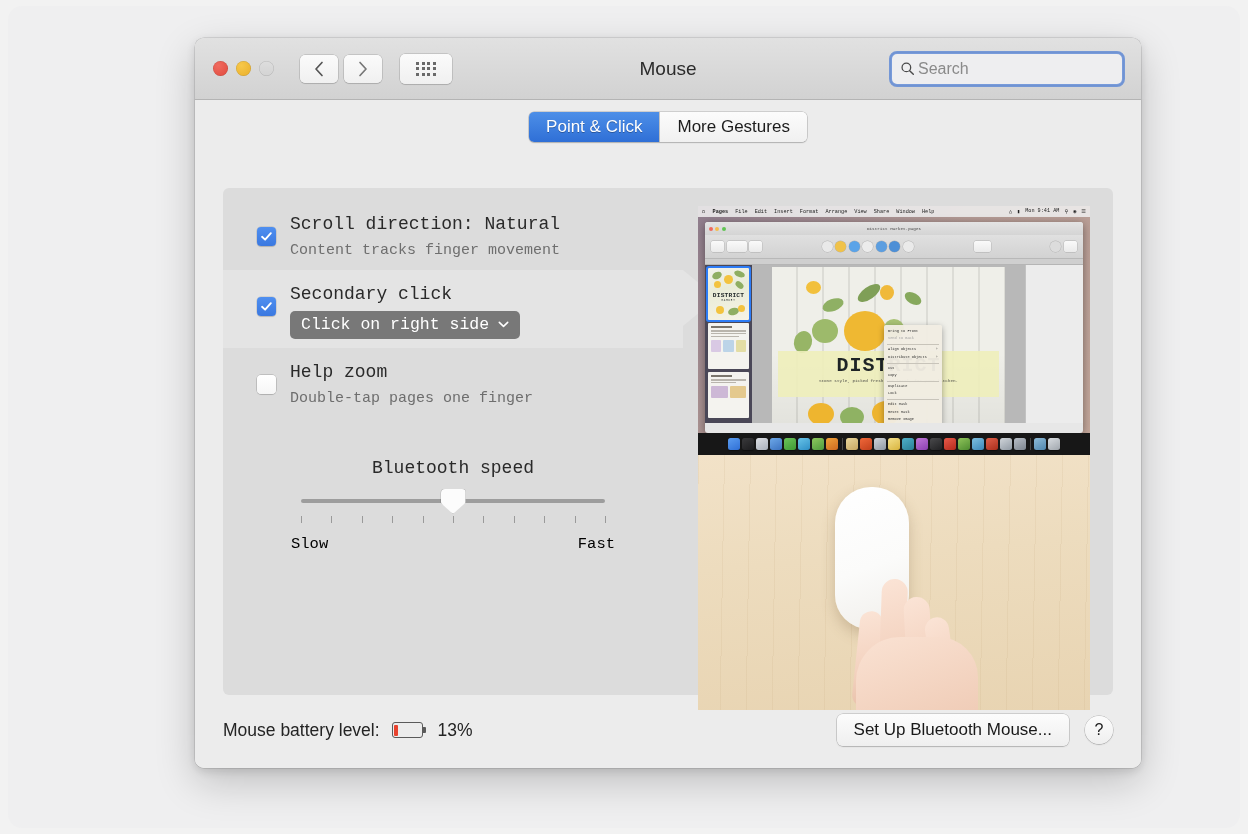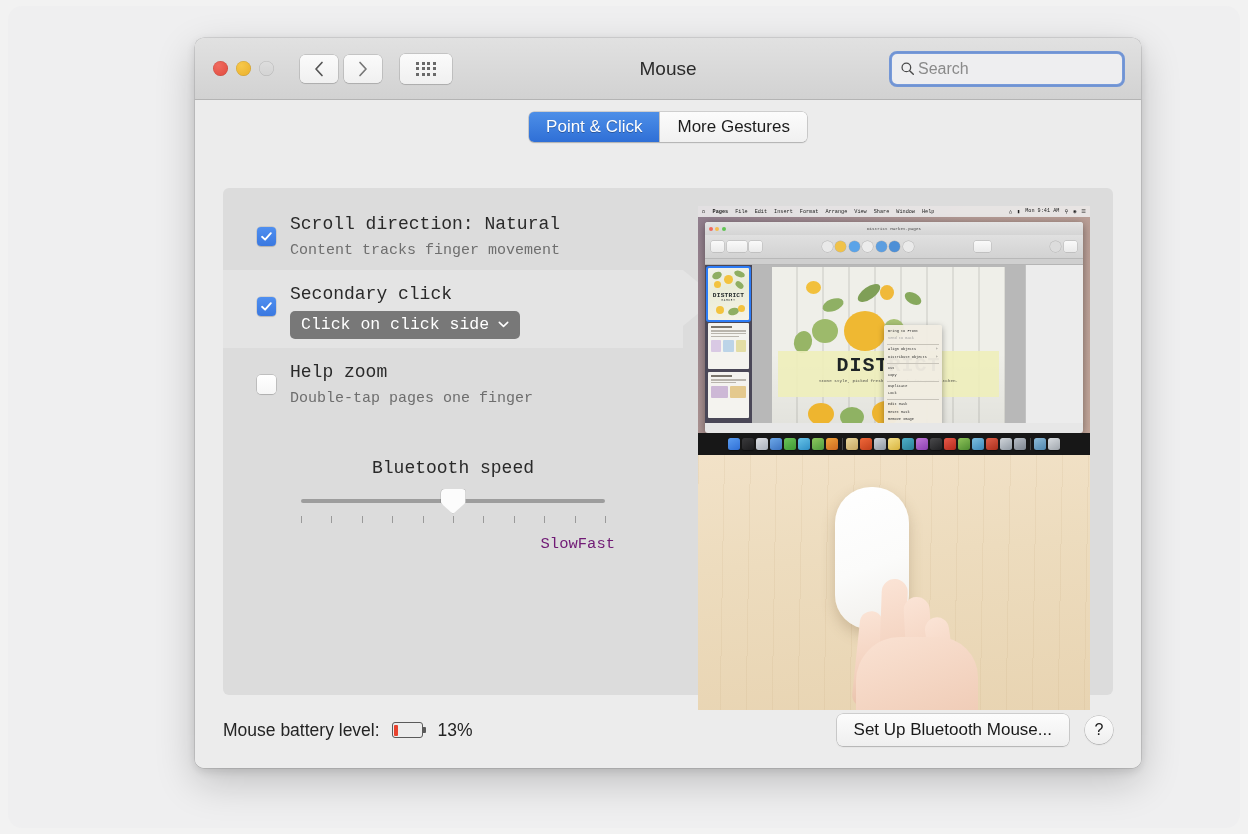--- a/index.html
+++ b/index.html
@@ -264,24 +264,24 @@
     margin: 8px 18px 0 18px;
   }
   .ticks i {
     position: absolute;
     top: 0;
     width: 1px; height: 7px;
     background: #9a9a9a;
     display: block;
   }
   .slider-ends {
-    display: flex; justify-content: flex-end;
+    display: flex; justify-content: space-between;
     margin: 9px 8px 0 8px;
     font-size: 15.5px;
-    color: #701a75;
+    color: #000000;
   }
 
   
   .preview {
     position: absolute;
     right: 23px; top: 18px;
     width: 392px; height: 504px;
     background: #000;
     overflow: hidden;
   }
@@ -643,21 +643,21 @@
 
         <div class="opt-row highlight">
           <span class="checkbox on">
             <svg width="13" height="13" viewBox="0 0 14 14">
               <path d="M2.2 7.3 L5.5 10.4 L11.7 3.4" fill="none" stroke="#fff" stroke-width="2" stroke-linecap="round" stroke-linejoin="round"></path>
             </svg>
           </span>
           <span class="opt-text">
             <span class="opt-title">Secondary click</span>
             <span class="popup-btn">
-              <span>Click on click side</span>
+              <span>Click on right side</span>
               <svg width="11" height="7" viewBox="0 0 12 8">
                 <path d="M1.2 1.6 L6 6.2 L10.8 1.6" fill="none" stroke="#fff" stroke-width="1.8" stroke-linecap="round" stroke-linejoin="round"></path>
               </svg>
             </span>
           </span>
         </div>
 
         <div class="opt-row">
           <span class="checkbox off"></span>
           <span class="opt-text">

